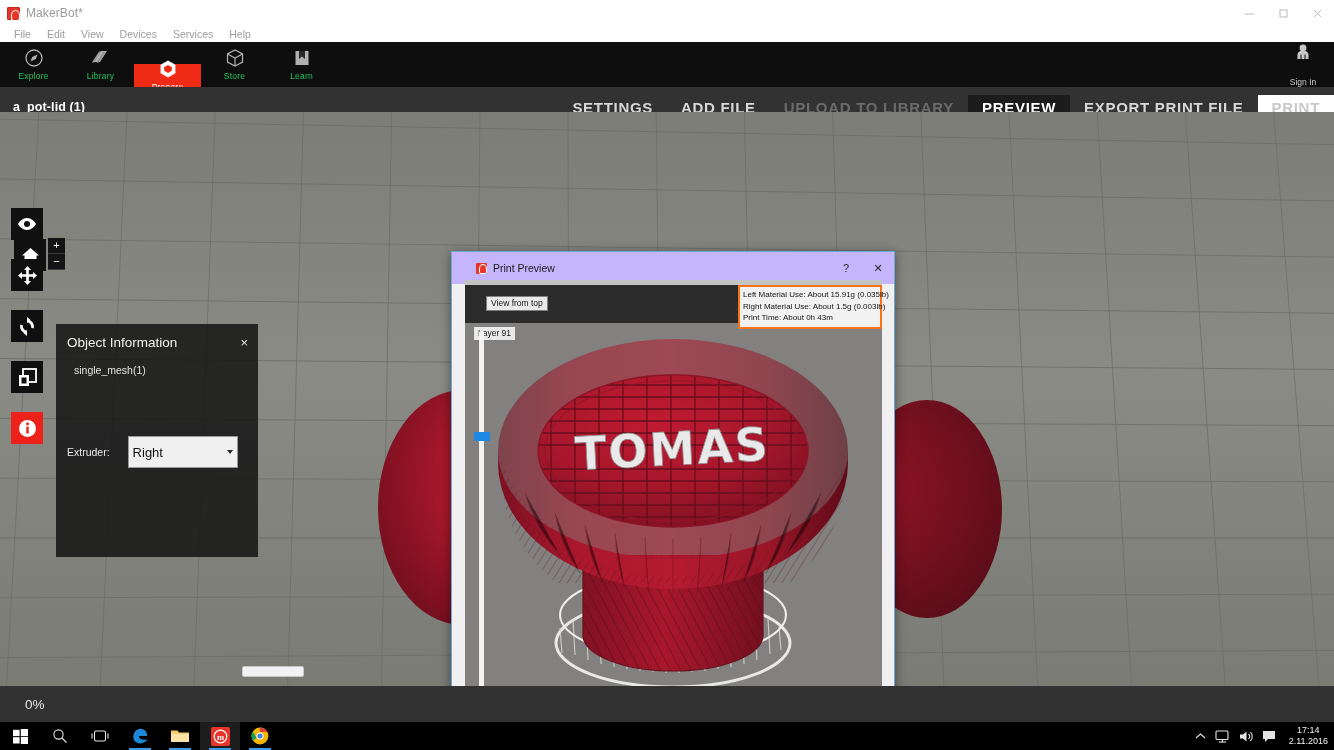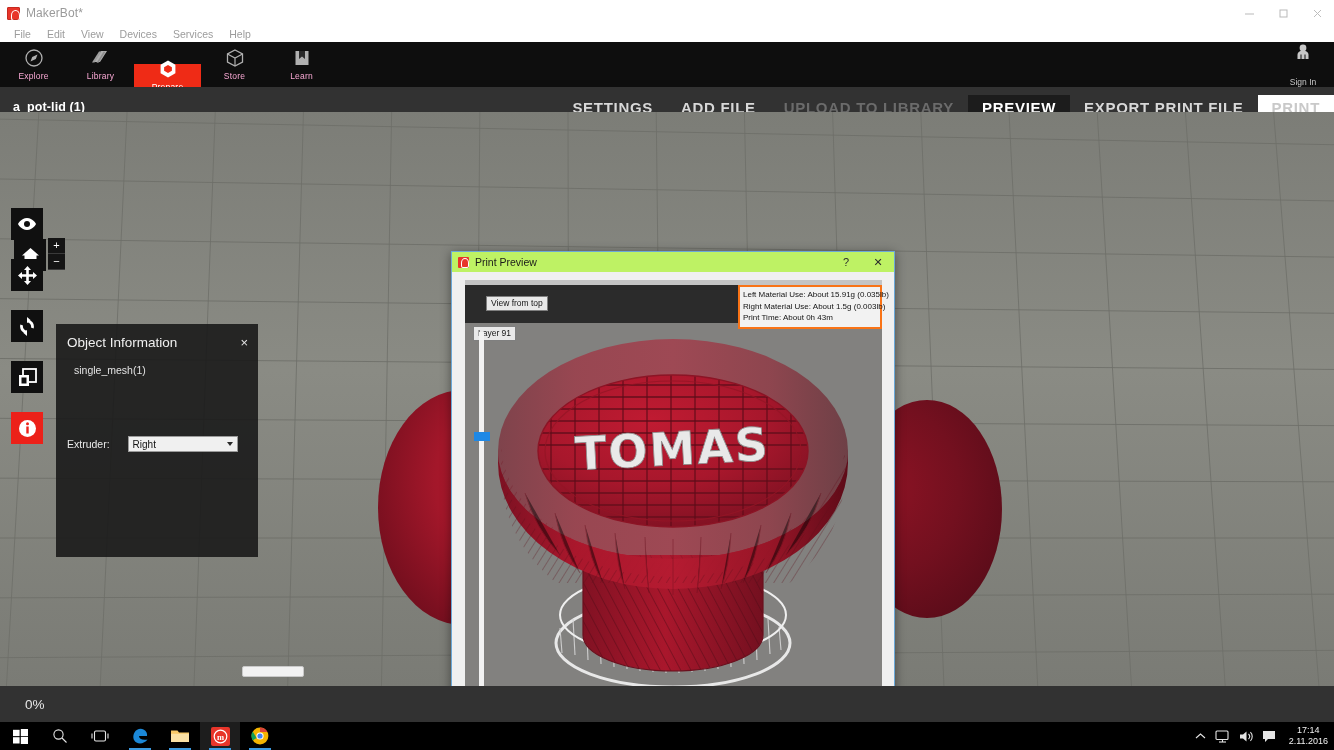--- a/index.html
+++ b/index.html
@@ -57,21 +57,21 @@
     content:"M"; position:absolute; left:0; right:0; top:50%;
     transform:translateY(-50%); text-align:center;
     font-size:13px; color:#fff; font-weight:bold; font-family:"Liberation Serif",serif;
   }
   #brand .btext {
     color:#fff; font-size:18.5px; font-weight:bold; letter-spacing:-0.3px;
     font-family:"DejaVu Sans", sans-serif;
   }
   .navitem {
     width:67px; display:flex; flex-direction:column; align-items:center;
-    justify-content:center; gap:3px; color:#f9a8d4; cursor:pointer;
+    justify-content:center; gap:3px; color:#22c55e; cursor:pointer;
   }
   .navitem .nlabel { font-size:8.5px; letter-spacing:.2px; }
   .navitem svg { display:block; }
   .navitem.active { background:#ef2b16; color:#fff;margin-top:22px; }
   #signin {
     margin-left:auto; width:62px; display:flex; flex-direction:column;
     align-items:center; justify-content:center; gap:12px; color:#c7c7c7;
   }
   #signin .nlabel { font-size:8.5px; }
 
@@ -143,43 +143,43 @@
   }
   #objpanel .otitle { font-size:13.5px; color:#f0f0f0; }
   #objpanel .oclose { margin-left:auto; font-size:13px; color:#e6e6e6; cursor:pointer; line-height:1;}
   #objpanel .omesh { font-size:10.5px; color:#e2e2e2; padding:14px 0 0 18px; }
   #objpanel .orow {
     position:absolute; left:11px; top:112px; width:182px;
     display:flex; align-items:center; gap:18px;
   }
   #objpanel .olabel { font-size:10.5px; color:#eaeaea; }
   .selbox {
-    width:110px; height:16px; background:#f0f0f0; border:1px solid #9a9a9a;
+    width:110px; height:32px; background:#f0f0f0; border:1px solid #9a9a9a;
     display:flex; align-items:center; padding-left:4px; position:relative;
-    font-size:10px; color:#111;
+    font-size:13px; color:#111;
   }
   .selbox .car {
     position:absolute; right:4px; top:50%; transform:translateY(-50%);
     width:0;height:0;border-left:3.5px solid transparent;border-right:3.5px solid transparent;
     border-top:4px solid #2a2a2a;
   }
   #objpanel .ofield {
     position:absolute; left:186px; top:342px; width:62px; height:11px;
     background:#f2f2f2; border:1px solid #c9c9c9; border-radius:2px;
   }
 
   
   #dialog {
     position:absolute; left:451px; top:139px; width:444px; height:482px;
     background:#f0f0f0; border:1px solid #6ba8d8;
     box-shadow:0 2px 10px rgba(0,0,0,.45);
   }
   #dlgtitle {
-    height:20px; background:#bef264; display:flex; align-items:center;
-    padding-left:6px;
+    height:32px; background:#c4b5fd; display:flex; align-items:center;
+    padding-left:24px;
   }
   #dlgtitle .dico {
     width:11px; height:11px; background:#e8352a; border-radius:1px;
     position:relative; margin-right:6px; flex:none;
   }
   #dlgtitle .dico:after{
     content:""; position:absolute; left:2.5px; top:1.5px; width:6px; height:8px;
     border:1.2px solid #fff; border-radius:50% 50% 2px 2px;
   }
   #dlgtitle .dtxt { font-size:10.5px; color:#1a1a1a; }

